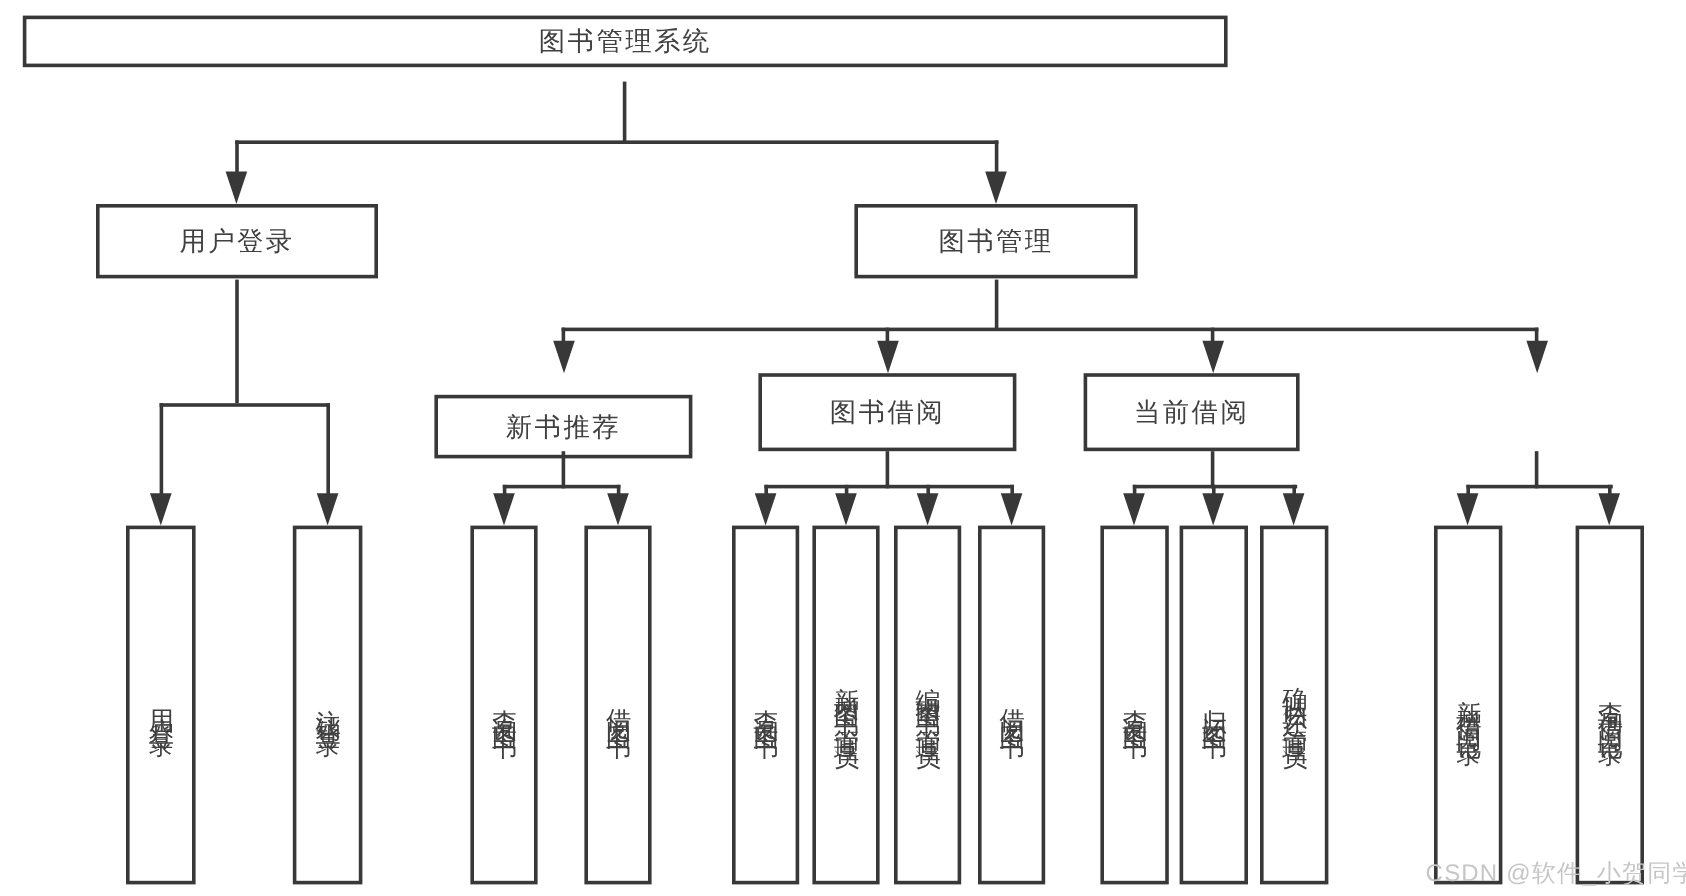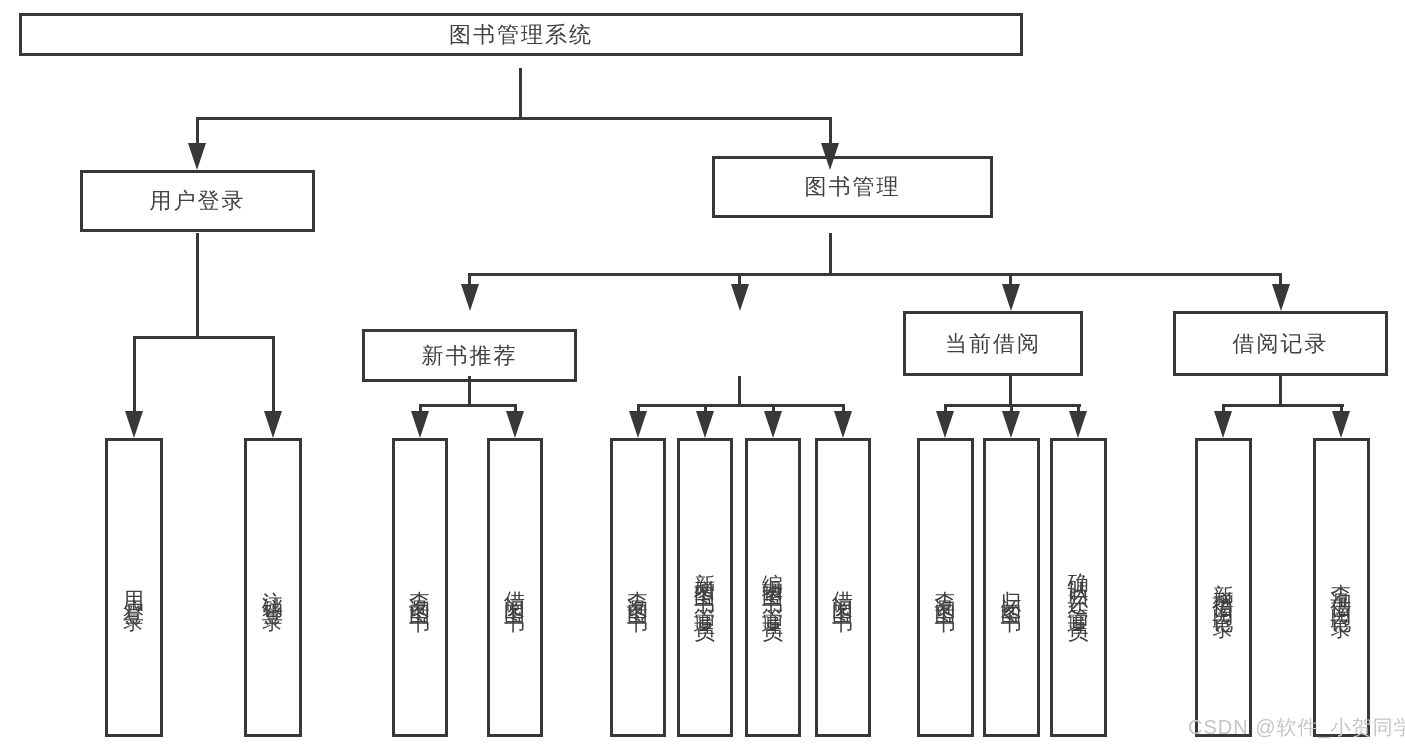--- a/index.html
+++ b/index.html
@@ -36,32 +36,32 @@
 
 <div class="canvas" id="canvas">
 
   <div class="node" style="left:19px;top:13px;width:1004px;height:43px">
     <span>图书管理系统</span>
   </div>
 
   <div class="node" style="left:80px;top:170px;width:235px;height:62px">
     <span>用户登录</span>
   </div>
-  <div class="node" style="left:712px;top:156px;width:281px;height:62px">
+  <div class="node" style="left:712px;top:170px;width:236px;height:62px">
     <span>图书管理</span>
   </div>
 
   <div class="node" style="left:362px;top:329px;width:215px;height:53px">
     <span>新书推荐</span>
   </div>
+  <div class="node" style="left:632px;top:311px;width:215px;height:65px">
+    <span>图书借阅</span>
+  </div>
   <div class="node" style="left:903px;top:311px;width:180px;height:65px">
     <span>当前借阅</span>
-  </div>
-  <div class="node" style="left:1173px;top:311px;width:215px;height:65px">
-    <span>借阅记录</span>
   </div>
 
   <div class="node vnode" style="left:105px;top:438px;width:58px;height:299px">
     <span>用户登录</span>
   </div>
   <div class="node vnode" style="left:244px;top:438px;width:58px;height:299px">
     <span>注销登录</span>
   </div>
 
   <div class="node vnode" style="left:392px;top:438px;width:56px;height:299px">

